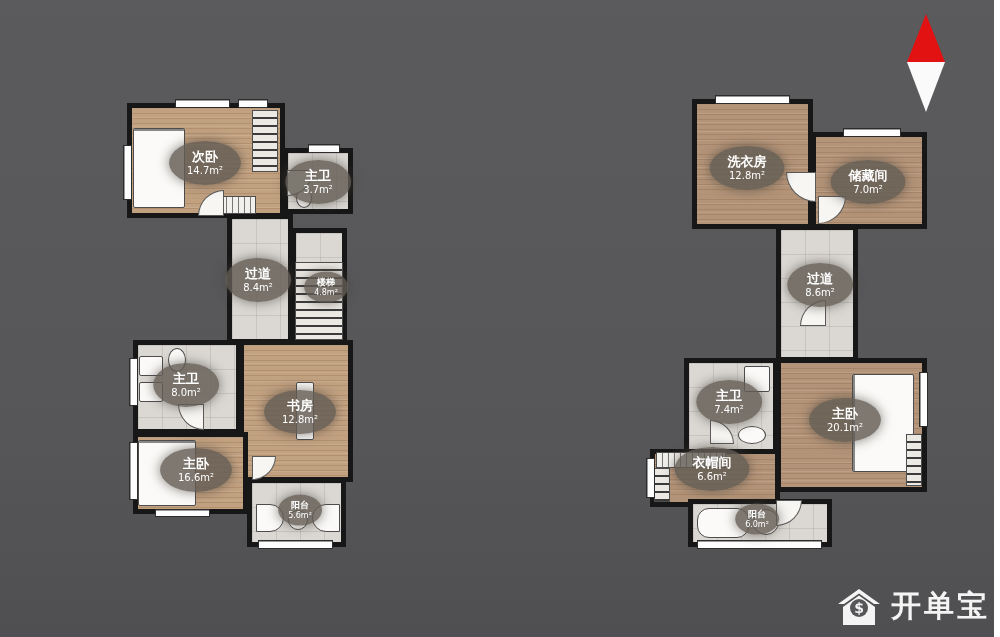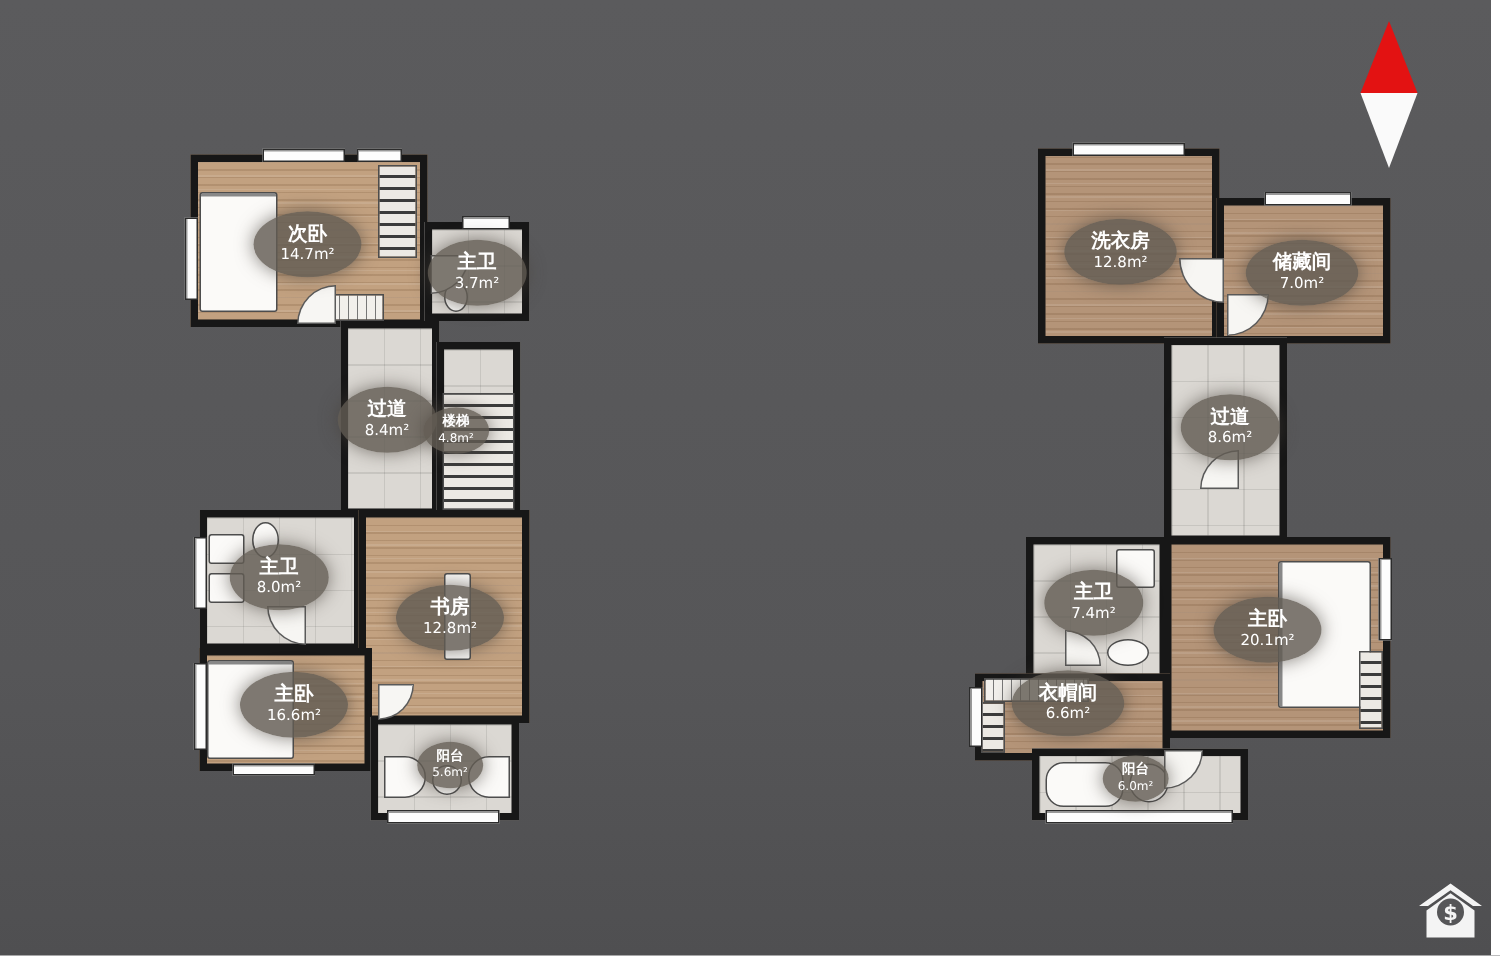--- a/index.html
+++ b/index.html
@@ -99,21 +99,21 @@
       <div class="rarea">14.7m²</div>
     </div>
     <div class="label" style="left:318px;top:182px;">
       <div class="rname">主卫</div>
       <div class="rarea">3.7m²</div>
     </div>
     <div class="label" style="left:258px;top:280px;">
       <div class="rname">过道</div>
       <div class="rarea">8.4m²</div>
     </div>
-    <div class="label sm" style="left:304px;top:287px;">
+    <div class="label sm" style="left:326px;top:287px;">
       <div class="rname">楼梯</div>
       <div class="rarea">4.8m²</div>
     </div>
     <div class="label" style="left:186px;top:385px;">
       <div class="rname">主卫</div>
       <div class="rarea">8.0m²</div>
     </div>
     <div class="label" style="left:300px;top:412px;">
       <div class="rname">书房</div>
       <div class="rarea">12.8m²</div>
@@ -196,16 +196,17 @@
 
   <div class="watermark">
     <span style="display:inline-block;line-height:0;">
       <svg width="46" height="40" viewBox="0 0 46 40">
         <path d="M2 17 L23 2 L44 17 L38 17 L23 6.5 L8 17 Z" fill="#f4f4f4"></path>
         <path d="M7 20 L23 8.5 L39 20 L39 38 L7 38 Z" fill="#f4f4f4"></path>
         <circle cx="23" cy="21" r="9" fill="#565658"></circle>
         <text x="23" y="26" text-anchor="middle" font-size="14" font-weight="bold" fill="#f4f4f4" font-family="DejaVu Sans, sans-serif">$</text>
       </svg>
     </span>
+    <span class="wm-text">开单宝</span>
   </div>
 
   <div class="edge-strip"></div>
 </div>
 
 </body></html>

